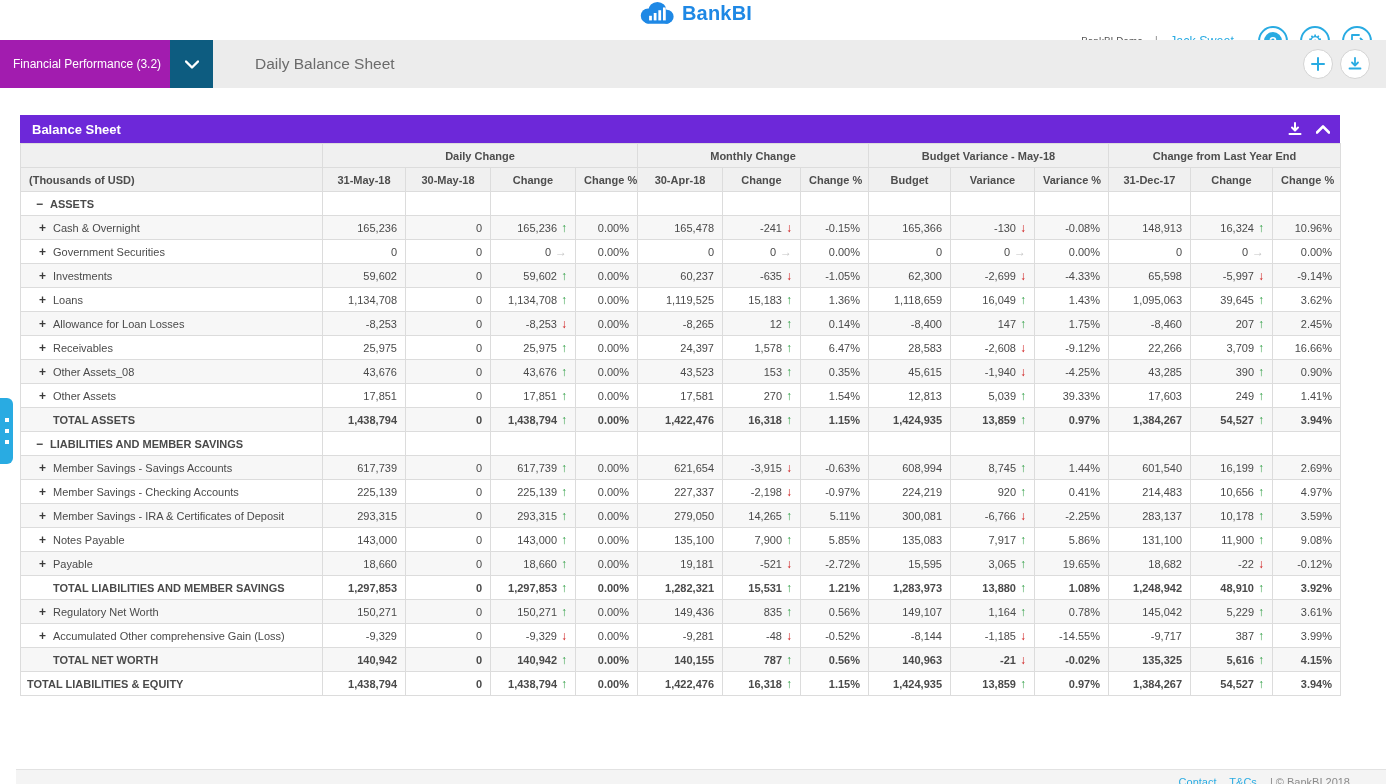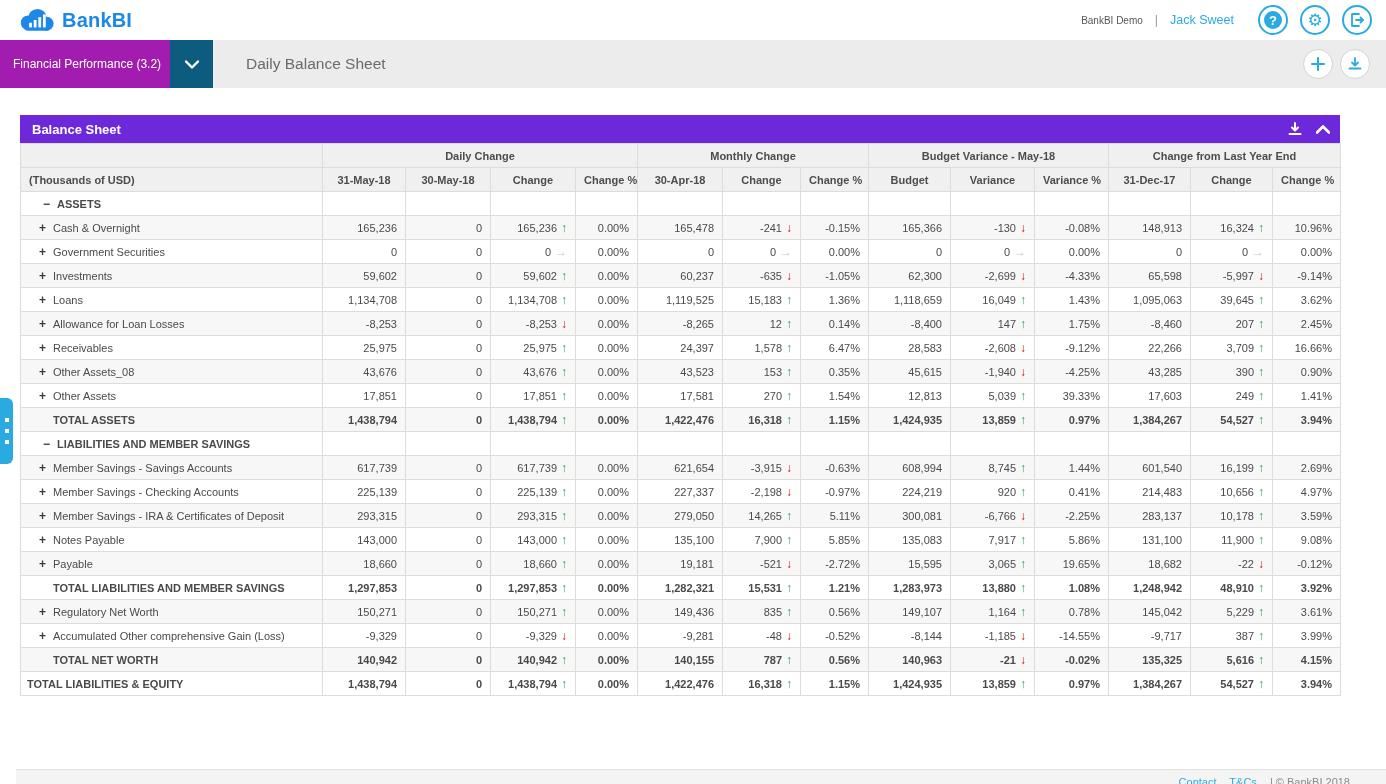--- a/index.html
+++ b/index.html
@@ -1,39 +1,39 @@
 <!DOCTYPE html>
 <html><head>
 <meta charset="utf-8">
 <style>
   * { margin:0; padding:0; box-sizing:border-box; }
   html,body { width:1386px; height:784px; overflow:hidden; background:#fff;
               font-family:"Liberation Sans","DejaVu Sans",sans-serif; }
 
   
   .topbar { height:40px; background:#fff; display:flex; align-items:center;
-            padding:0 14px 0 18px; position:relative; }
+            padding:0 14px 0 18px; position:relative;flex-direction:column; }
   .logo { display:flex; align-items:center; gap:7px; }
   .logo-text { color:#1e88e5; font-size:20px; font-weight:bold; letter-spacing:.2px; }
   .topbar-right { margin-left:auto; display:flex; align-items:center; gap:10px; }
   .account-text { font-size:10px; color:#555; }
   .account-sep { font-size:12.5px; color:#999; margin:0 2px; }
   .user-link { font-size:12.5px; color:#29abe2; text-decoration:none; cursor:pointer; }
   .circle-btn { width:30px; height:30px; border-radius:50%; border:2px solid #29abe2;
                 display:flex; align-items:center; justify-content:center; cursor:pointer;
                 background:#fff; margin-left:2px; }
   .gear-glyph { color:#29abe2; font-size:17px; line-height:1; }
 
   
   .navbar { height:48px; background:#ececec; display:flex; align-items:center; position:relative; }
   .dropdown { height:48px; display:flex; cursor:pointer; }
   .dropdown-main { width:170px; background:#a21caf; color:#fff; font-size:12px;
                    display:flex; align-items:center; padding-left:13px; }
   .dropdown-caret { width:43px; background:#0d5c80; display:flex; align-items:center; justify-content:center; }
-  .page-title { font-size:15.5px; color:#6b6b6b; margin-left:33px; }
+  .page-title { font-size:15.5px; color:#6b6b6b; margin-left:42px; }
   .navbar-right { margin-left:auto; display:flex; gap:7px; padding-right:16px; }
   .circle-btn-lt { width:30px; height:30px; border-radius:50%; border:1.5px solid #d4d4d4;
                    background:#fff; display:flex; align-items:center; justify-content:center; cursor:pointer; }
 
   
   .left-tab { position:absolute; left:0; top:398px; width:13px; height:66px;
               background:#29abe2; border-radius:0 6px 6px 0; cursor:pointer;
               display:flex; flex-direction:column; align-items:center; justify-content:center; gap:7px; }
   .left-tab i { width:4px; height:4px; background:#fff; display:block; }
 
@@ -46,21 +46,21 @@
 
   
   table { border-collapse:collapse; width:1320px; table-layout:fixed; }
   th, td { border:1px solid #dcdcdc; font-size:11px; color:#4a4a4a; height:24px;
            padding:0 8px; white-space:nowrap; overflow:hidden; }
   thead th { background:#f0f0f0; font-weight:bold; text-align:center; color:#4d4d4d; }
   thead .lbl-h { text-align:left; }
   tbody td { text-align:right; }
   tbody td.lbl { text-align:left; }
   tbody tr:nth-child(even) td { background:#f7f7f7; }
-  tr.section td.lbl { font-weight:bold; padding-left:22px; }
+  tr.section td.lbl { font-weight:bold; padding-left:15px; }
   tr.item td.lbl { padding-left:18px; }
   tr.total td { font-weight:bold; }
   tr.total td.lbl { padding-left:32px; }
   tr.grandtotal td { font-weight:bold; }
   tr.grandtotal td.lbl { padding-left:6px; }
   .expander { display:inline-block; width:14px; font-weight:bold; color:#3a3a3a;
               font-size:12px; cursor:pointer; }
   .arr { font-weight:bold; font-size:12px; margin-left:4px; display:inline-block; }
   .arr-up { color:#2f9e44; }
   .arr-down { color:#cc1111; }

